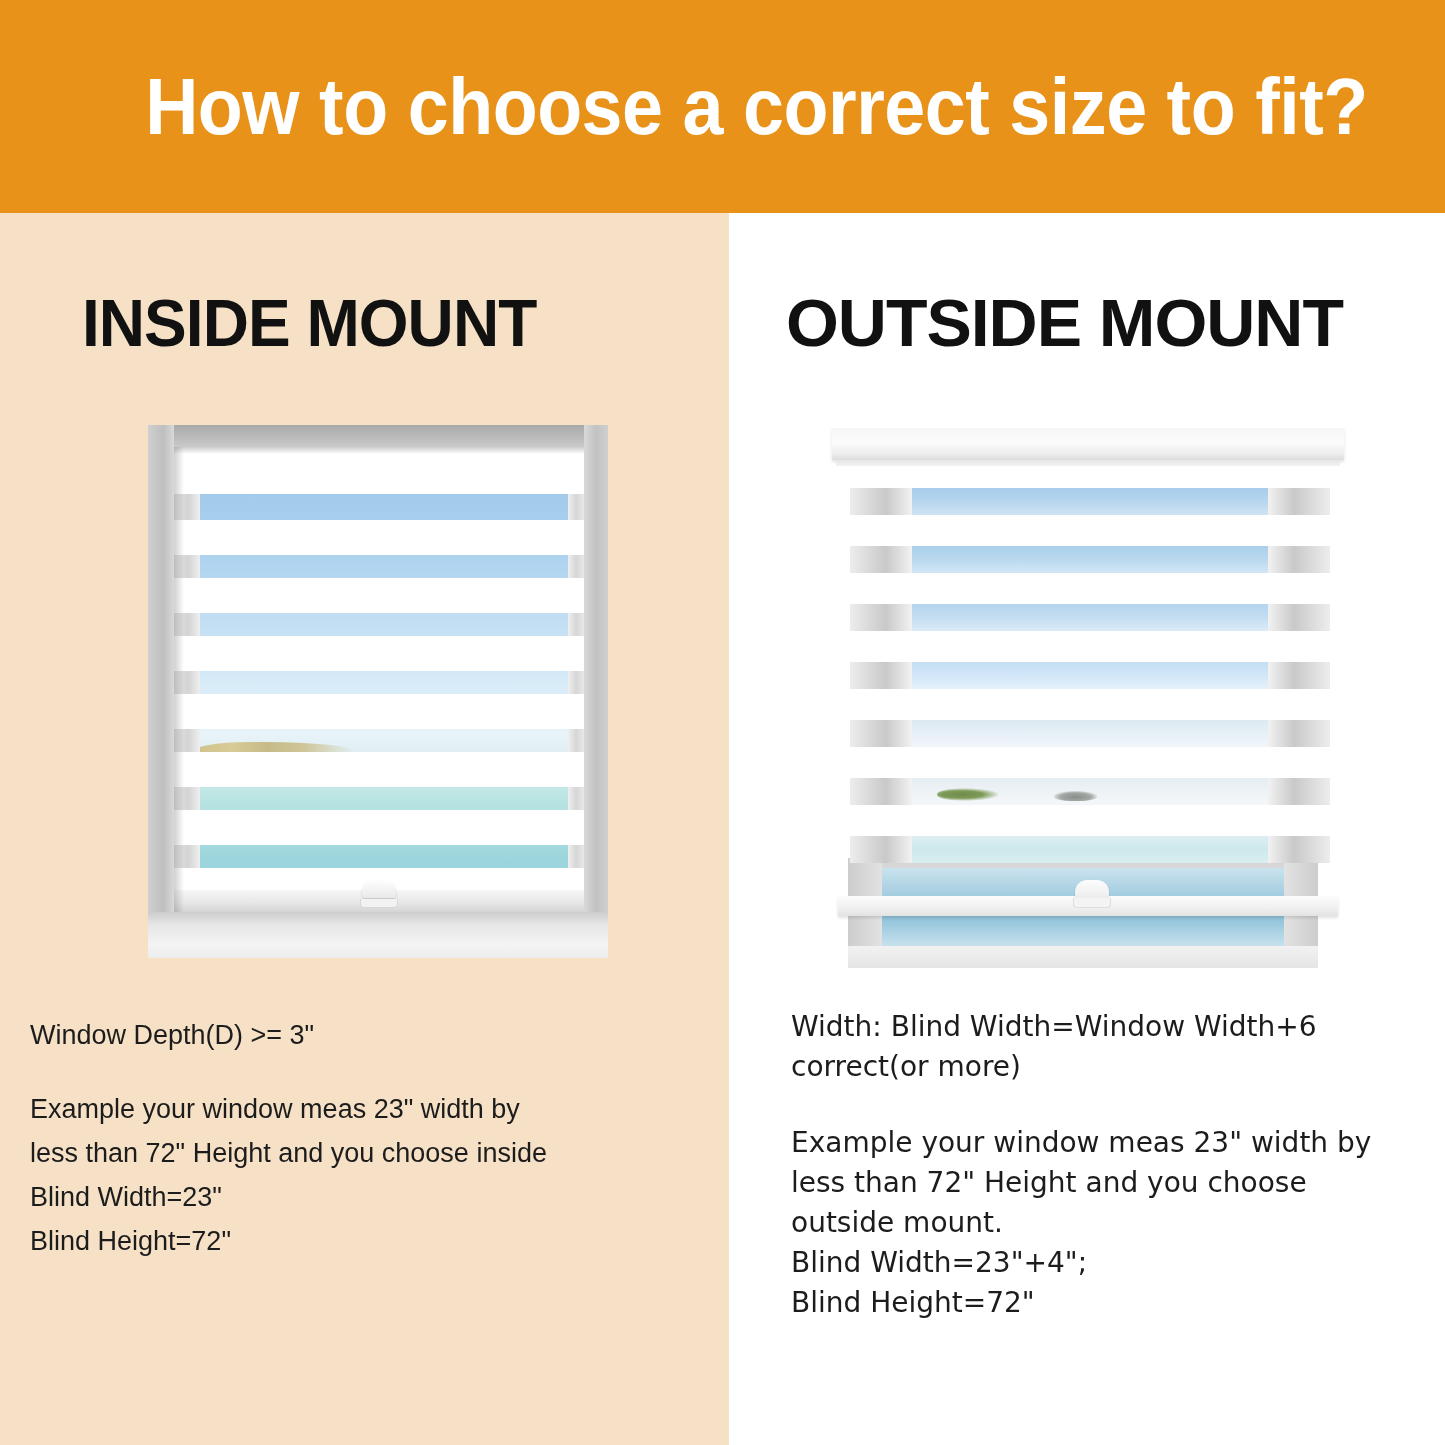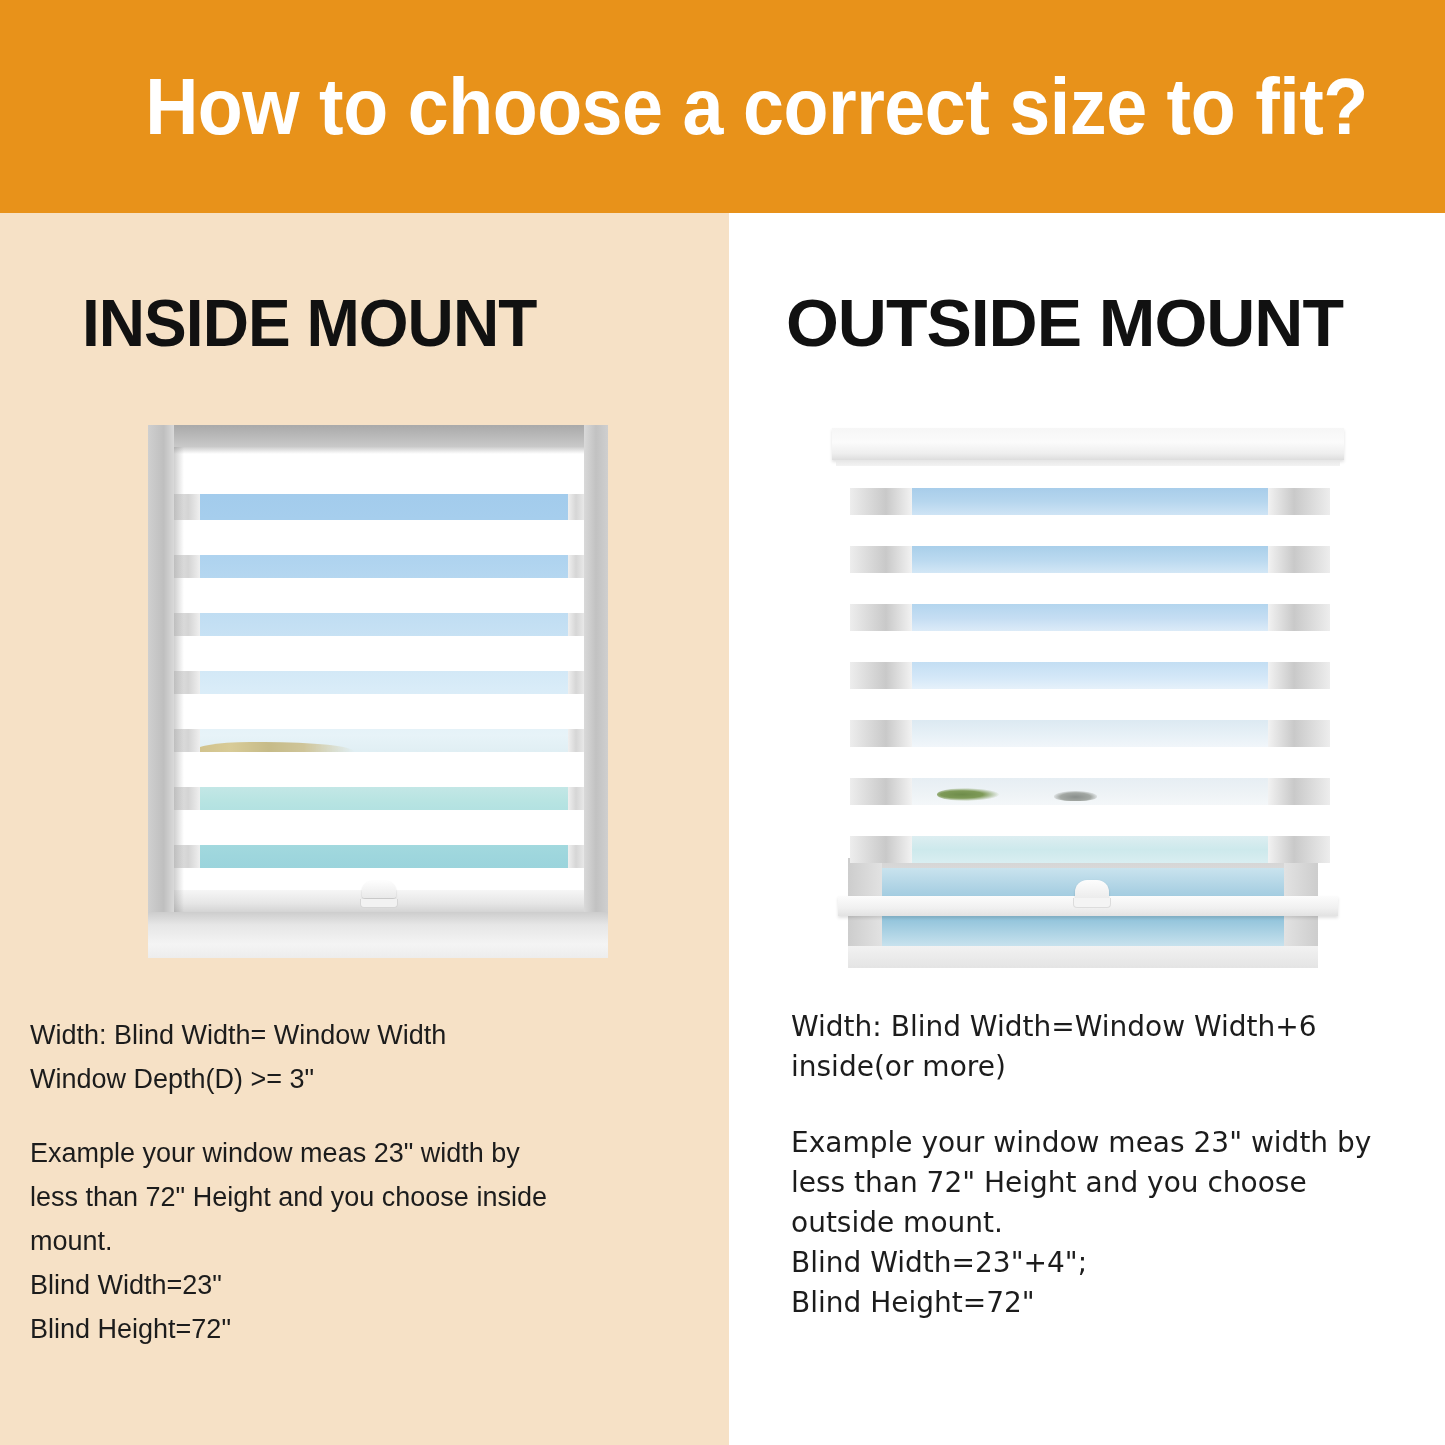--- a/index.html
+++ b/index.html
@@ -272,26 +272,24 @@
           <div class="im-handle" style="bottom:14px;"></div>
           <div class="im-handle-b" style="bottom:4px;"></div>
         </div>
 
         <div class="im-inner-shadowT"></div>
         <div class="im-inner-shadowL"></div>
         <div class="im-bottom-sill"></div>
       </div>
 
       <div class="spec-block spec-left">
-        <div class="spec-line">Width: Blind Width= Window Width</div>
         <div class="spec-line">Window Depth(D) &gt;= 3"</div>
         <div class="spec-gap"></div>
         <div class="spec-line">Example your window meas 23" width by</div>
         <div class="spec-line">less than 72" Height and you choose inside</div>
-        <div class="spec-line">mount.</div>
         <div class="spec-line">Blind Width=23"</div>
         <div class="spec-line">Blind Height=72"</div>
       </div>
     </div>
 
     <div class="panel panel-right">
 
       <div class="panel-heading heading-right">OUTSIDE MOUNT</div>
 
       <div class="om-wrap">
@@ -346,21 +344,21 @@
           <div class="capR"></div>
         </div>
 
         <div class="om-bottomrail"></div>
         <div class="om-handle"></div>
         <div class="om-handle-b"></div>
       </div>
 
       <div class="spec-block spec-right">
         <div class="spec-line">Width: Blind Width=Window Width+6</div>
-        <div class="spec-line">inside(or more)</div>
+        <div class="spec-line">correct(or more)</div>
         <div class="spec-gap"></div>
         <div class="spec-line">Example your window meas 23" width by</div>
         <div class="spec-line">less than 72" Height and you choose</div>
         <div class="spec-line">outside mount.</div>
         <div class="spec-line">Blind Width=23"+4";</div>
         <div class="spec-line">Blind Height=72"</div>
       </div>
     </div>
   </div>
 </div>

